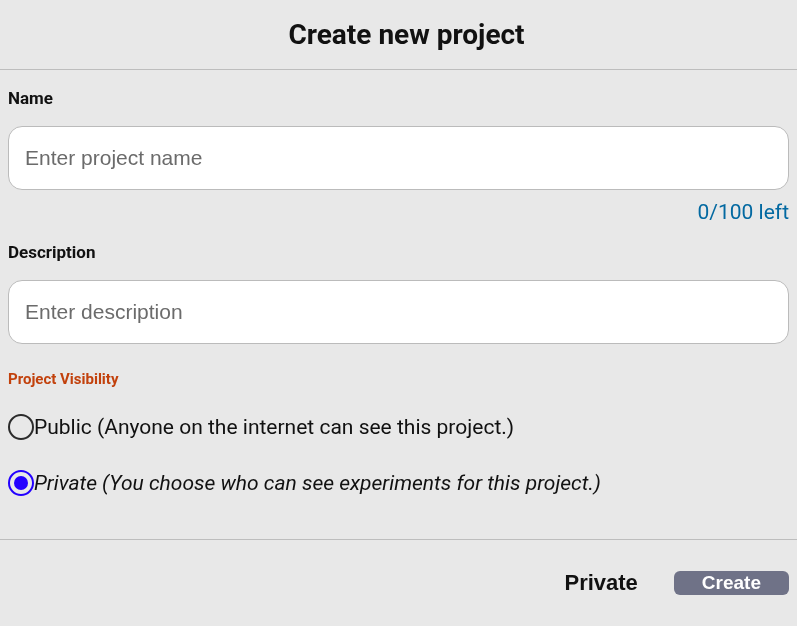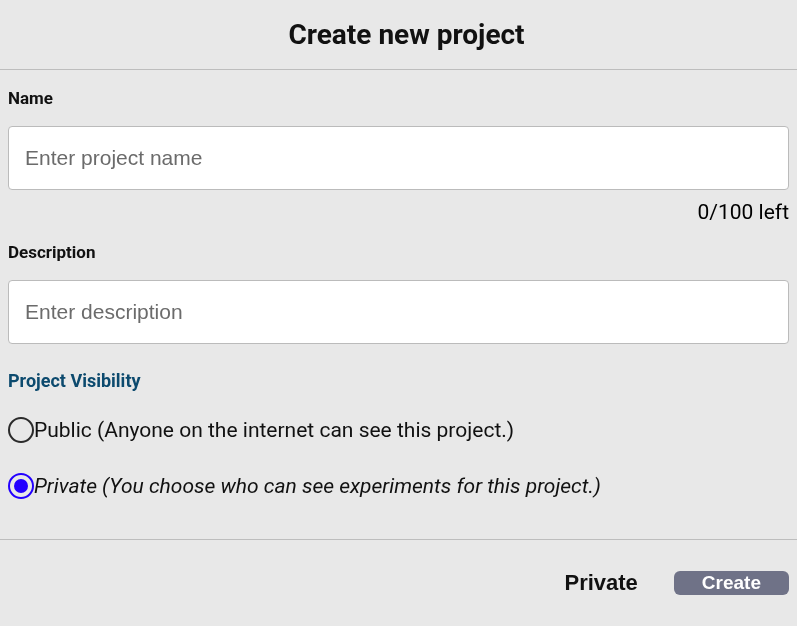--- a/index.html
+++ b/index.html
@@ -37,43 +37,43 @@
       padding: 18px 8px 0 8px;
     }
     .field-label {
       font-size: 17px;
       font-weight: 700;
       color: #111;
       margin-bottom: 18px;
       display: block;
     }
     .section-label {
-      font-size: 18px;
+      font-size: 15px;
       font-weight: 700;
-      color: #0c4a6e;
+      color: #c2410c;
       display: block;
     }
     .text-input {
       width: 100%;
       height: 64px;
       border: 1px solid #bbb;
-      border-radius: 4px;
+      border-radius: 14px;
       background: #fff;
       font-size: 21px;
       padding: 0 16px;
       color: #333;
       outline: none;
     }
     .text-input::placeholder {
       color: #6b6b6b;
     }
     .counter {
       text-align: right;
       font-size: 21px;
-      color: #000000;
+      color: #0369a1;
       margin-top: 10px;
     }
     .desc-section {
       margin-top: 18px;
     }
     .visibility-section {
       margin-top: 26px;
     }
     .radio-group {
       margin-top: 24px;

